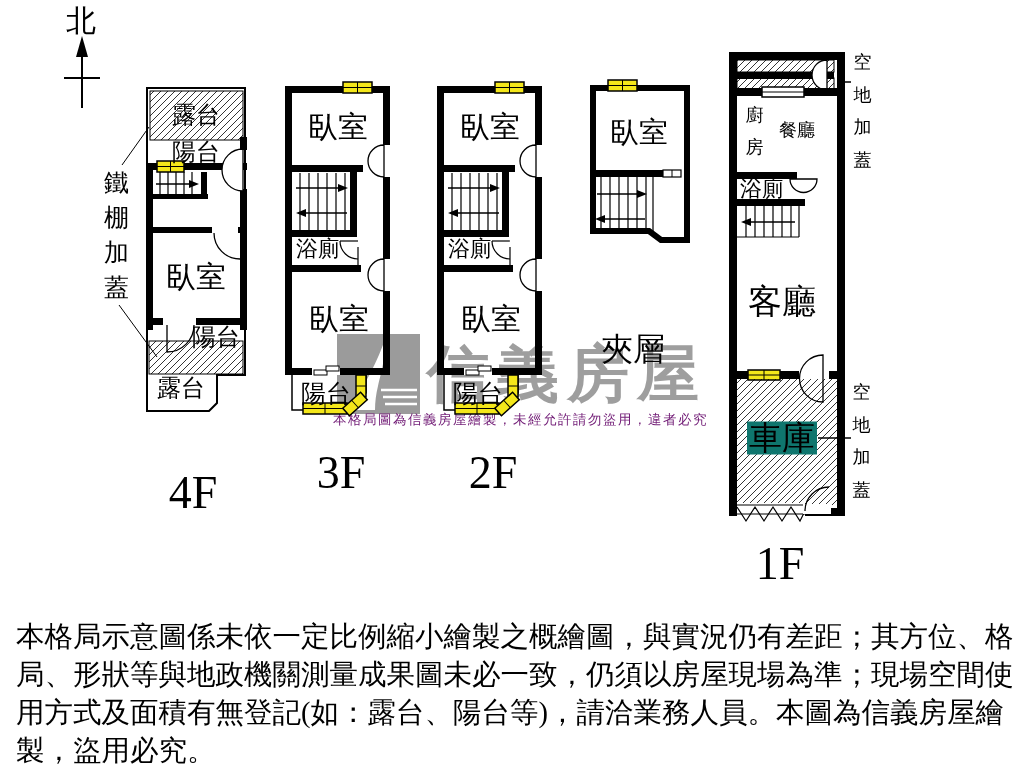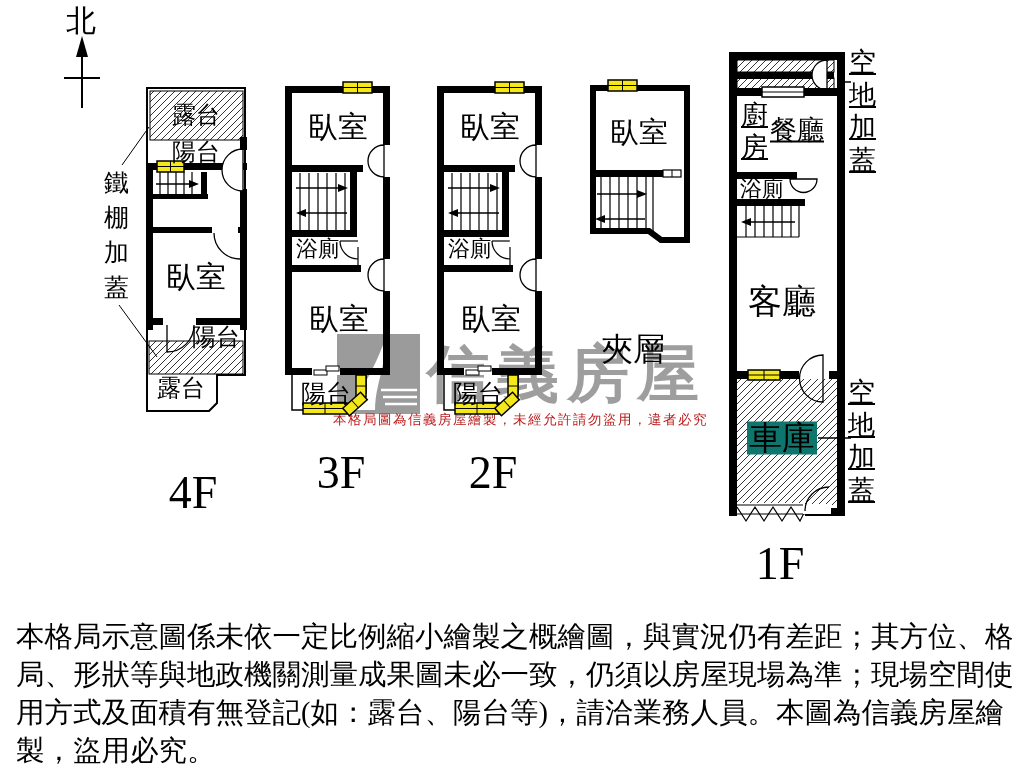--- a/index.html
+++ b/index.html
@@ -7,23 +7,23 @@
          font-family:"Liberation Serif","DejaVu Serif",serif;color:#000;}
   #plan{position:absolute;left:0;top:0;}
   .lbl{position:absolute;white-space:nowrap;line-height:1;}
   .c{transform:translate(-50%,-50%);text-align:center;}
   .v{word-break:break-all;white-space:normal;text-align:center;}
   
   .wm-layer{position:absolute;left:0;top:0;width:1024px;height:600px;}
   .wm-brand{position:absolute;left:427px;top:340px;font-size:62px;font-weight:bold;
             letter-spacing:8px;color:#9e9e9e;line-height:1.1;white-space:nowrap;}
   .wm-notice{position:absolute;left:333px;top:411px;font-size:13.5px;letter-spacing:1.5px;
-             color:#b91c1c;white-space:nowrap;}
+             color:#701a75;white-space:nowrap;}
   .wm-logo{position:absolute;left:337px;top:334px;}
-  .fs22{font-size:22px;} .fs25{font-size:25px;} .fs26{font-size:24px;} .fs27{font-size:27px;text-decoration:underline;}
+  .fs22{font-size:22px;} .fs25{font-size:25px;} .fs26{font-size:24px;} .fs27{font-size:18px;}
   .fs29{font-size:29px;} .fs30{font-size:30px;} .fs31{font-size:25px;} .fs32{font-size:32px;margin-top:44px;}
   .fs33{font-size:33px;} .fs34{font-size:34px;} .fs46{font-size:46px;}
   .whitebg{background:#0f766e;padding:0 2px;}
   .disclaimer{position:absolute;left:16px;top:618px;width:1000px;font-size:28.5px;
               line-height:38px;color:#000;}
 </style>
 </head>
 <body>
 
 <div id="stage">

